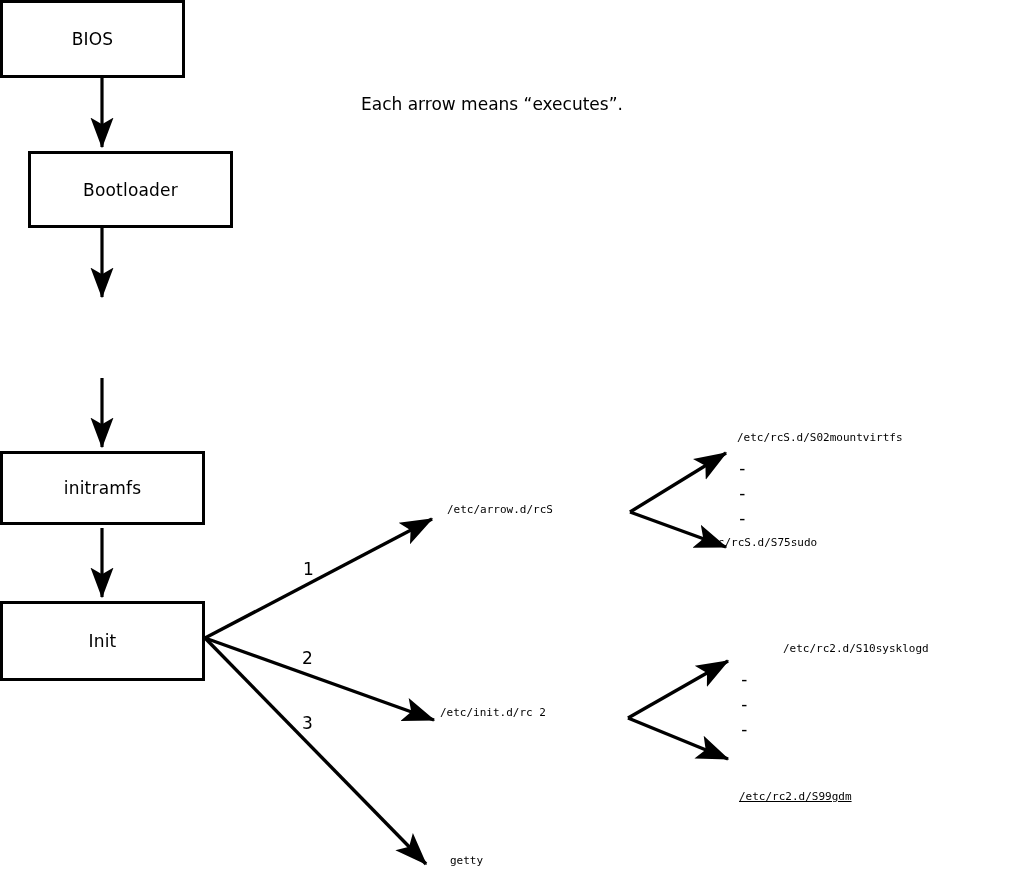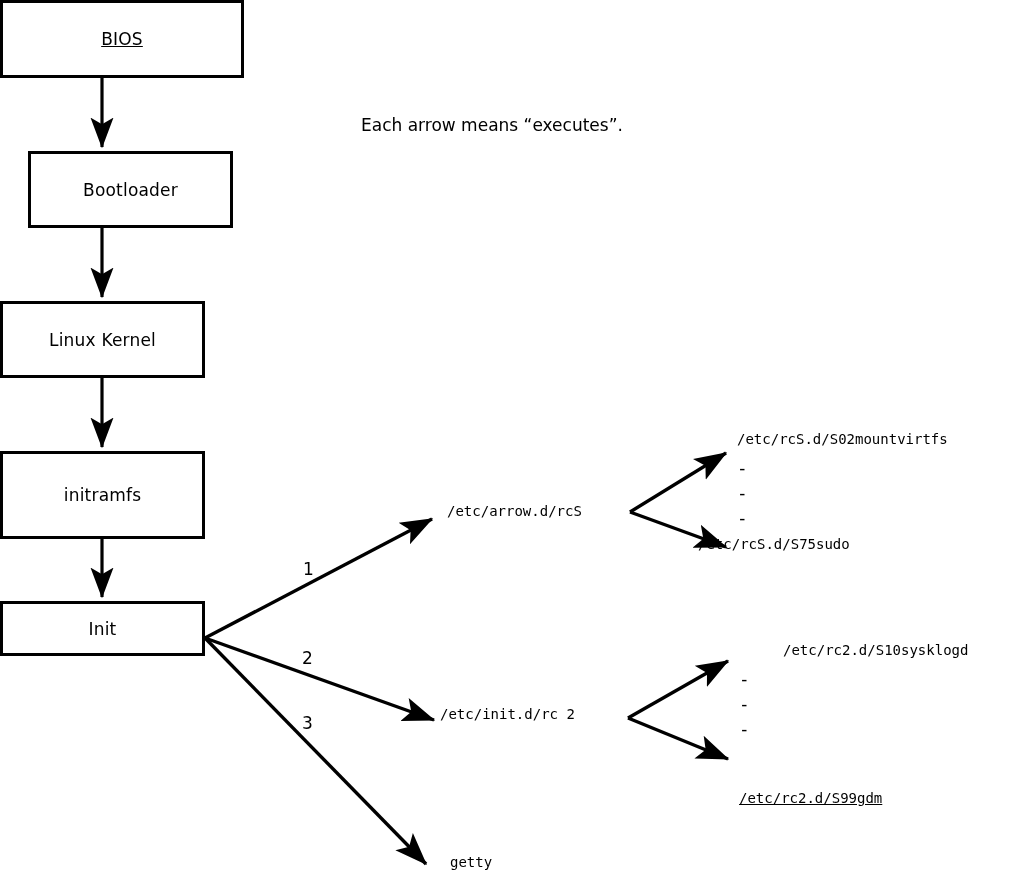--- a/index.html
+++ b/index.html
@@ -35,21 +35,21 @@
     align-items: center;
     justify-content: center;
     font-family: "DejaVu Sans", "Liberation Sans", sans-serif;
     font-size: 17px;
     color: #000000;
     letter-spacing: 0.2px;
   }
   .mono-label {
     position: absolute;
     font-family: "DejaVu Sans Mono", "Liberation Mono", monospace;
-    font-size: 14px;
+    font-size: 11px;
     color: #000000;
     white-space: pre;
     line-height: 1;
   }
   .dot-label {
     position: absolute;
     font-family: "DejaVu Sans Mono", "Liberation Mono", monospace;
     font-size: 17.5px;
     color: #000000;
     white-space: pre;
@@ -100,41 +100,38 @@
       <line x1="630" y1="512" x2="726" y2="453"></line>
       <line x1="630" y1="512" x2="726" y2="547"></line>
     </g>
 
     <g stroke="#000000" stroke-width="3.4" fill="none" marker-end="url(#arrowhead)">
       <line x1="628" y1="718" x2="728" y2="661"></line>
       <line x1="628" y1="718" x2="728" y2="759"></line>
     </g>
   </svg>
 
-  <div class="node-box" style="left:0px; top:0px; width:244px; height:78px;text-decoration:underline;">
+  <div class="node-box" style="left:0px; top:0px; width:185px; height:78px;">
     <span>BIOS</span>
   </div>
 
   <div class="node-box" style="left:0px; top:151px; width:205px; height:77px;margin-left:28px;">
     <span>Bootloader</span>
   </div>
 
-  <div class="node-box" style="left:0px; top:301px; width:205px; height:77px;">
-    <span>Linux Kernel</span>
-  </div>
 
-  <div class="node-box" style="left:0px; top:451px; width:205px; height:88px;">
+  <div class="node-box" style="left:0px; top:451px; width:205px; height:74px;">
     <span>initramfs</span>
   </div>
 
-  <div class="node-box" style="left:0px; top:601px; width:205px; height:55px;">
+  <div class="node-box" style="left:0px; top:601px; width:205px; height:80px;">
     <span>Init</span>
   </div>
 
-  <div class="caption" style="left:361px; top:117px;">Each arrow means “executes”.</div>
+  <div class="caption" style="left:361px; top:96px;">Each arrow means “executes”.</div>
 
   <div class="num-label" style="left:303px; top:561px;">1</div>
   <div class="num-label" style="left:302px; top:650px;">2</div>
   <div class="num-label" style="left:302px; top:715px;">3</div>
 
   <div class="mono-label" style="left:447px; top:504px;">/etc/arrow.d/rcS</div>
   <div class="mono-label" style="left:440px; top:707px;">/etc/init.d/rc 2</div>
   <div class="mono-label" style="left:450px; top:855px;">getty</div>
 
   <div class="mono-label" style="left:737px; top:432px;">/etc/rcS.d/S02mountvirtfs</div>

